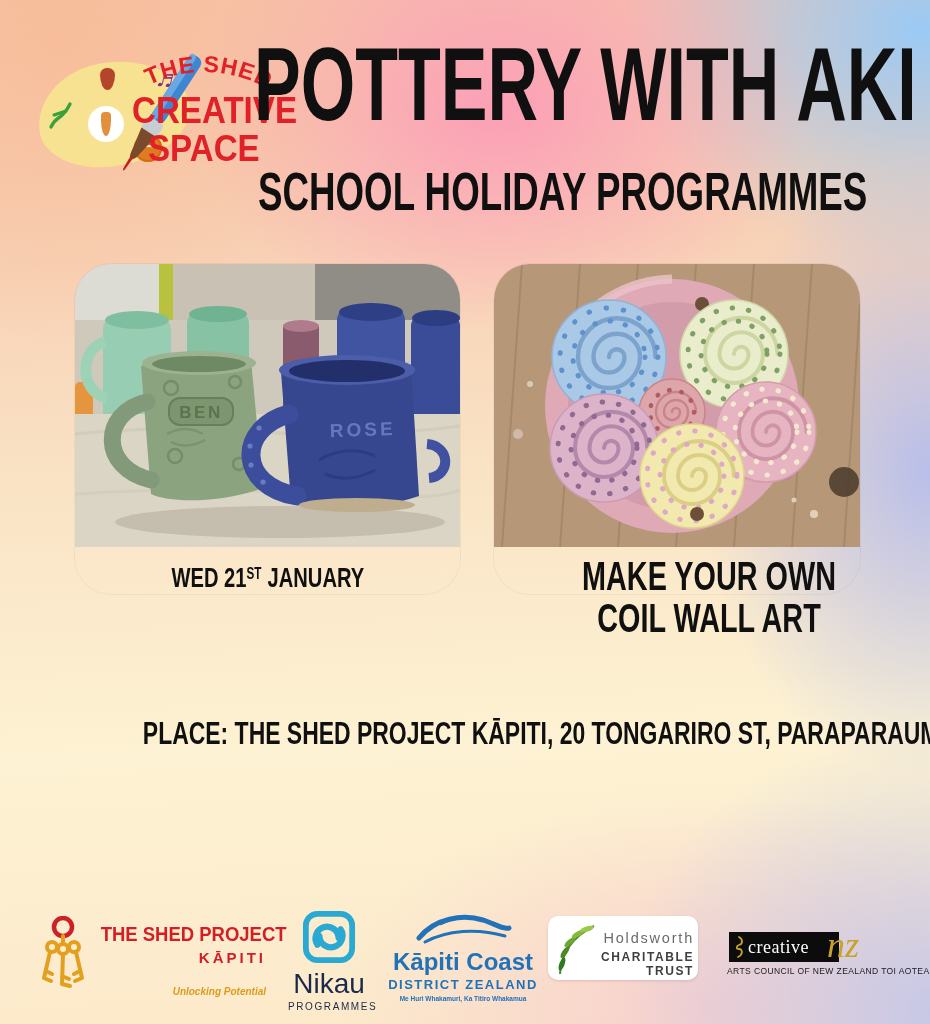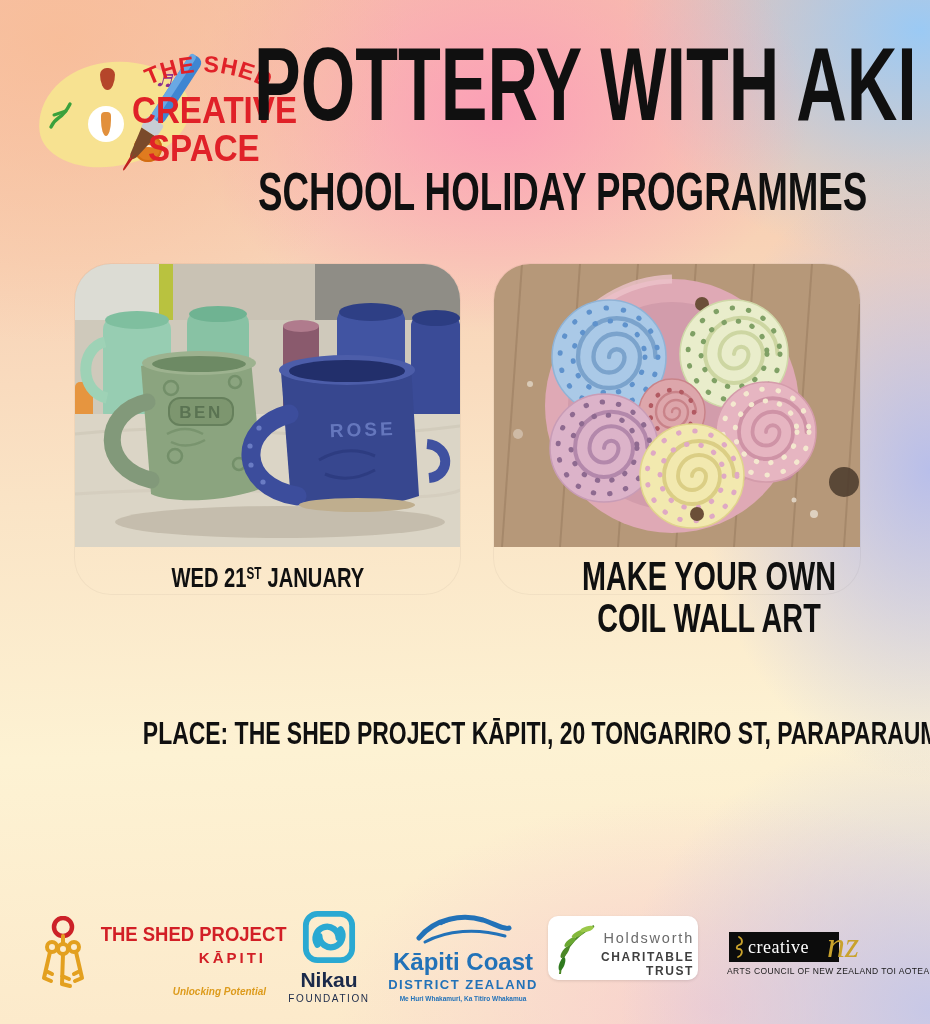--- a/index.html
+++ b/index.html
@@ -232,22 +232,22 @@
       <div style="font-size:10px;font-weight:700;font-style:italic;color:#dd9b1c;margin-top:20px;">Unlocking Potential</div>
     </div>
   </div>
 
   <div class="abs" style="left:288px;top:910px;width:82px;height:100px;text-align:center;">
     <svg width="54" height="54" viewBox="0 0 56 56">
       <rect x="4" y="4" width="48" height="48" rx="12" stroke="#2aa9d2" stroke-width="6" fill="none"></rect>
       <path d="M16 36 a12 12 0 1 1 22 -7" stroke="#2aa9d2" stroke-width="6.5" fill="none" stroke-linecap="round"></path>
       <path d="M40 20 a12 12 0 1 1 -22 7" stroke="#2aa9d2" stroke-width="6.5" fill="none" stroke-linecap="round"></path>
     </svg>
-    <div style="font-size:21px;font-weight:700;color:#1b2a4a;margin-top:0px;">Nikau</div>
-    <div style="font-size:10px;color:#1b2a4a;letter-spacing:1.6px;margin-top:1px;">FOUNDATION</div>
+    <div style="font-size:28px;font-weight:400;color:#1b2a4a;margin-top:0px;">Nikau</div>
+    <div style="font-size:10px;color:#1b2a4a;letter-spacing:1.6px;margin-top:1px;">PROGRAMMES</div>
   </div>
 
   <div class="abs" style="left:383px;top:908px;width:160px;height:100px;text-align:center;">
     <svg width="104" height="38" viewBox="0 0 104 38">
       <path d="M8 30 C24 10 52 6 72 12 C84 16 94 22 98 20" stroke="#2272b8" stroke-width="5" fill="none" stroke-linecap="round"></path>
       <path d="M14 34 C36 22 66 20 94 28" stroke="#2272b8" stroke-width="3" fill="none" stroke-linecap="round"></path>
       <path d="M30 16 C44 8 62 8 74 12" stroke="#2272b8" stroke-width="2.4" fill="none" stroke-linecap="round"></path>
     </svg>
     <div style="font-size:24px;font-weight:700;color:#2272b8;line-height:1;">Kāpiti Coast</div>
     <div style="font-size:13px;font-weight:700;color:#2272b8;letter-spacing:1.5px;margin-top:3px;">DISTRICT ZEALAND</div>

